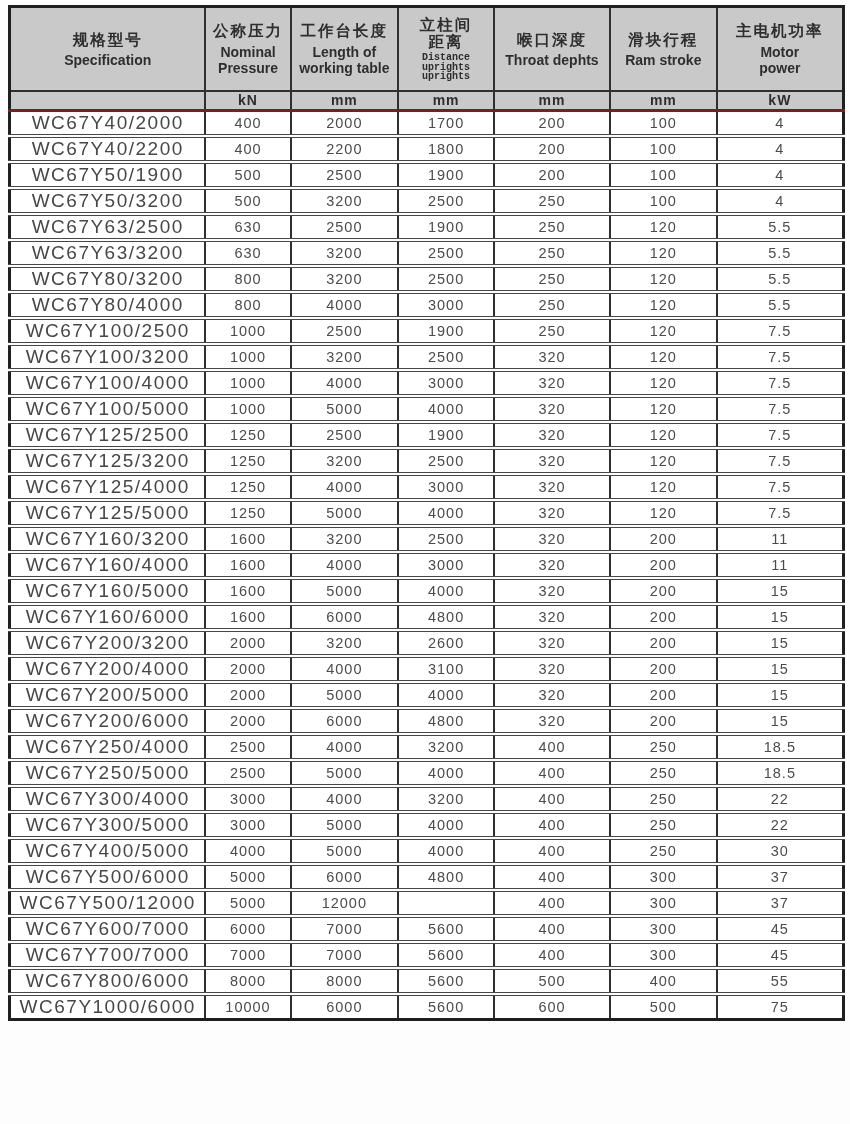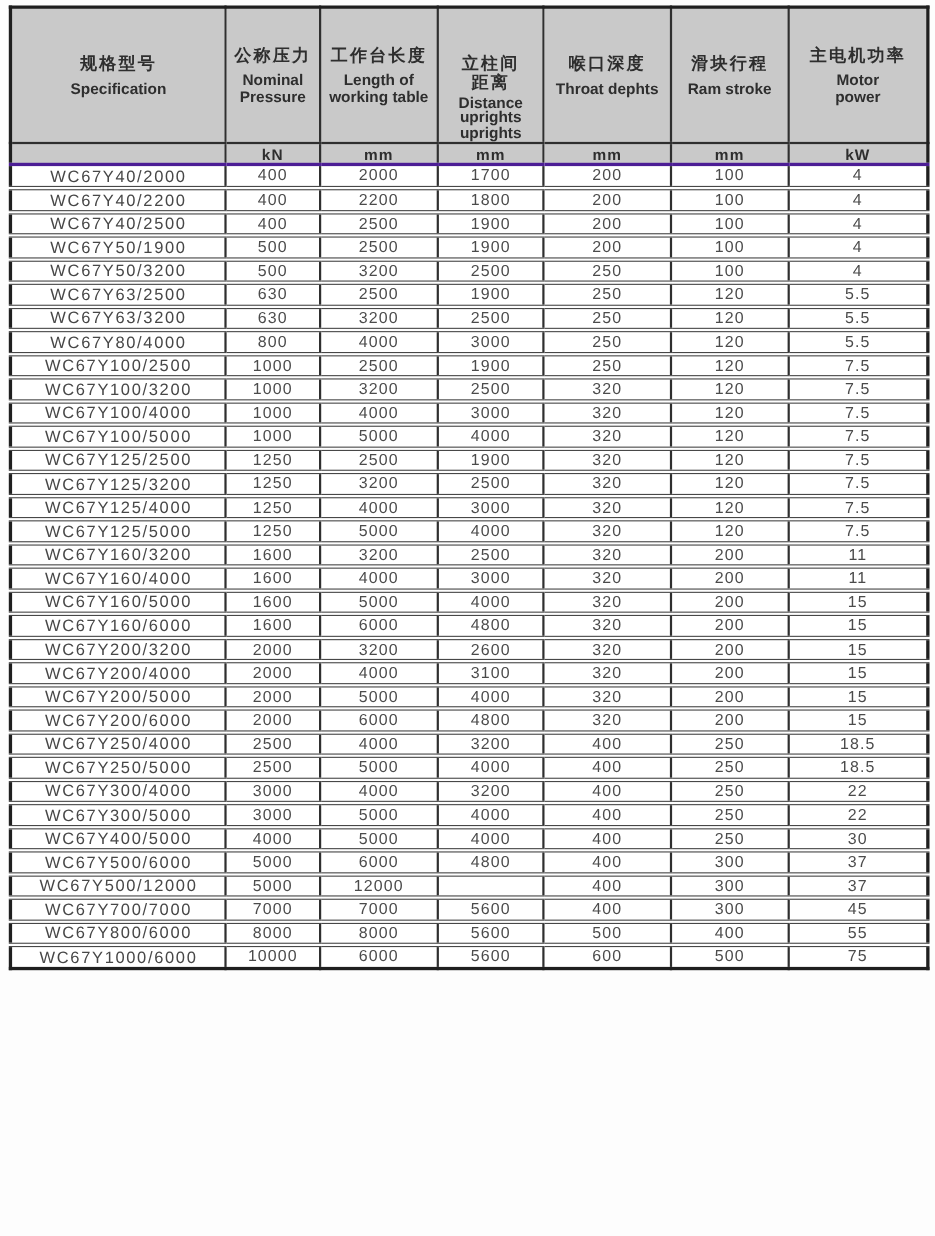--- a/index.html
+++ b/index.html
@@ -19,36 +19,36 @@
     overflow:hidden; white-space:nowrap;
   }
   th:first-child, td:first-child { border-left:none; }
 
   
   thead th { background:#c9c9c9; color:#2e2e2e; font-weight:bold; }
   thead tr.main-header th {
     height:84px; border-bottom:2px solid #2f2f2f; padding:2px 0;
   }
   thead tr.units-row th {
-    height:20px; border-bottom:3px solid #4c1d95; font-size:14px; letter-spacing:1px;
+    height:20px; border-bottom:3px solid #7f1d1d; font-size:14px; letter-spacing:1px;
   }
   .zh { font-size:15.5px; letter-spacing:2px; line-height:1.25; }
   .en { font-size:14px; line-height:1.15; margin-top:3px; }
   
-  thead tr.main-header th:nth-child(4) .en { font-size:14px; line-height:0.95; letter-spacing:0; margin-top:3px; }
-  thead tr.main-header th:nth-child(4) .zh { line-height:1.1;margin-top:40px; }
+  thead tr.main-header th:nth-child(4) .en { font-size:10px; line-height:0.95; letter-spacing:0; margin-top:3px;font-family:Liberation Mono, monospace; }
+  thead tr.main-header th:nth-child(4) .zh { line-height:1.1; }
 
   
   tbody td {
     height:21.5px; background:#ffffff; color:#4b4b4b;
     font-size:14.5px; letter-spacing:1px;
     border-bottom:4px double #474747;
   }
   tbody tr:last-child td { border-bottom:none; }
-  tbody td.spec { font-size:15px; letter-spacing:1.5px; color:#474747;text-align:center; }
+  tbody td.spec { font-size:19px; letter-spacing:1.5px; color:#474747;text-align:center; }
 </style>
 </head>
 <body>
 
 <div class="page">
   <table class="spec-table">
     <colgroup>
       <col style="width:23.5%">
       <col style="width:10.2%">
       <col style="width:12.9%">
@@ -145,58 +145,58 @@
         <tr>
           <td class="spec">WC67Y40/2200</td>
           <td>400</td>
           <td>2200</td>
           <td>1800</td>
           <td>200</td>
           <td>100</td>
           <td>4</td>
         </tr>
         <tr>
-          <td class="spec">WC67Y40/2500</td>
-          <td>400</td>
+          <td class="spec">WC67Y50/1900</td>
+          <td>500</td>
           <td>2500</td>
           <td>1900</td>
           <td>200</td>
           <td>100</td>
           <td>4</td>
         </tr>
         <tr>
-          <td class="spec">WC67Y50/1900</td>
+          <td class="spec">WC67Y50/3200</td>
           <td>500</td>
-          <td>2500</td>
-          <td>1900</td>
-          <td>200</td>
+          <td>3200</td>
+          <td>2500</td>
+          <td>250</td>
           <td>100</td>
           <td>4</td>
         </tr>
         <tr>
-          <td class="spec">WC67Y50/3200</td>
-          <td>500</td>
-          <td>3200</td>
-          <td>2500</td>
-          <td>250</td>
-          <td>100</td>
-          <td>4</td>
-        </tr>
-        <tr>
           <td class="spec">WC67Y63/2500</td>
           <td>630</td>
           <td>2500</td>
           <td>1900</td>
           <td>250</td>
           <td>120</td>
           <td>5.5</td>
         </tr>
         <tr>
           <td class="spec">WC67Y63/3200</td>
           <td>630</td>
+          <td>3200</td>
+          <td>2500</td>
+          <td>250</td>
+          <td>120</td>
+          <td>5.5</td>
+        </tr>
+        <tr>
+          <td class="spec">WC67Y80/3200</td>
+          <td>800</td>
           <td>3200</td>
           <td>2500</td>
           <td>250</td>
           <td>120</td>
           <td>5.5</td>
         </tr>
         <tr>
           <td class="spec">WC67Y80/4000</td>
           <td>800</td>
           <td>4000</td>
@@ -404,20 +404,29 @@
           <td>37</td>
         </tr>
         <tr>
           <td class="spec">WC67Y500/12000</td>
           <td>5000</td>
           <td>12000</td>
           <td></td>
           <td>400</td>
           <td>300</td>
           <td>37</td>
+        </tr>
+        <tr>
+          <td class="spec">WC67Y600/7000</td>
+          <td>6000</td>
+          <td>7000</td>
+          <td>5600</td>
+          <td>400</td>
+          <td>300</td>
+          <td>45</td>
         </tr>
         <tr>
           <td class="spec">WC67Y700/7000</td>
           <td>7000</td>
           <td>7000</td>
           <td>5600</td>
           <td>400</td>
           <td>300</td>
           <td>45</td>
         </tr>

